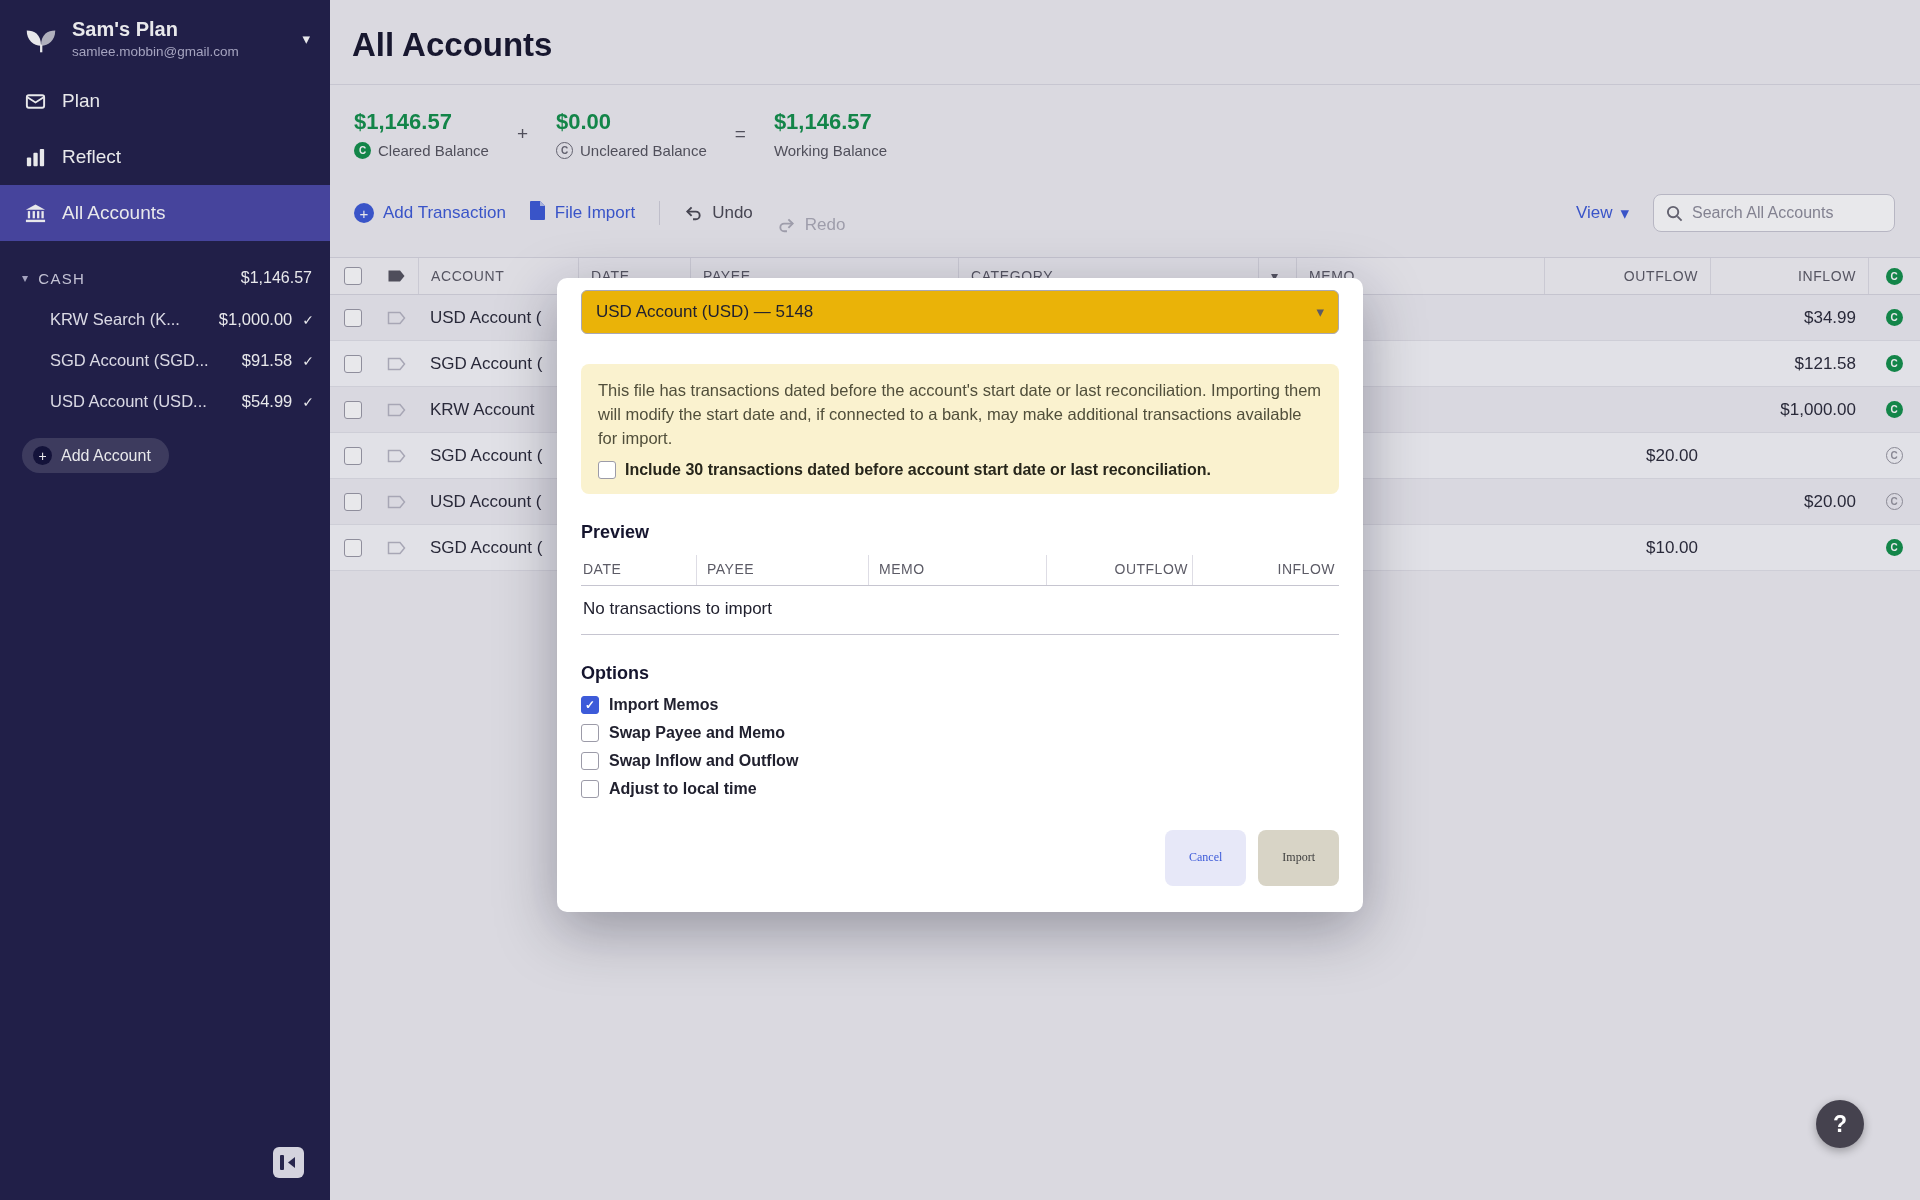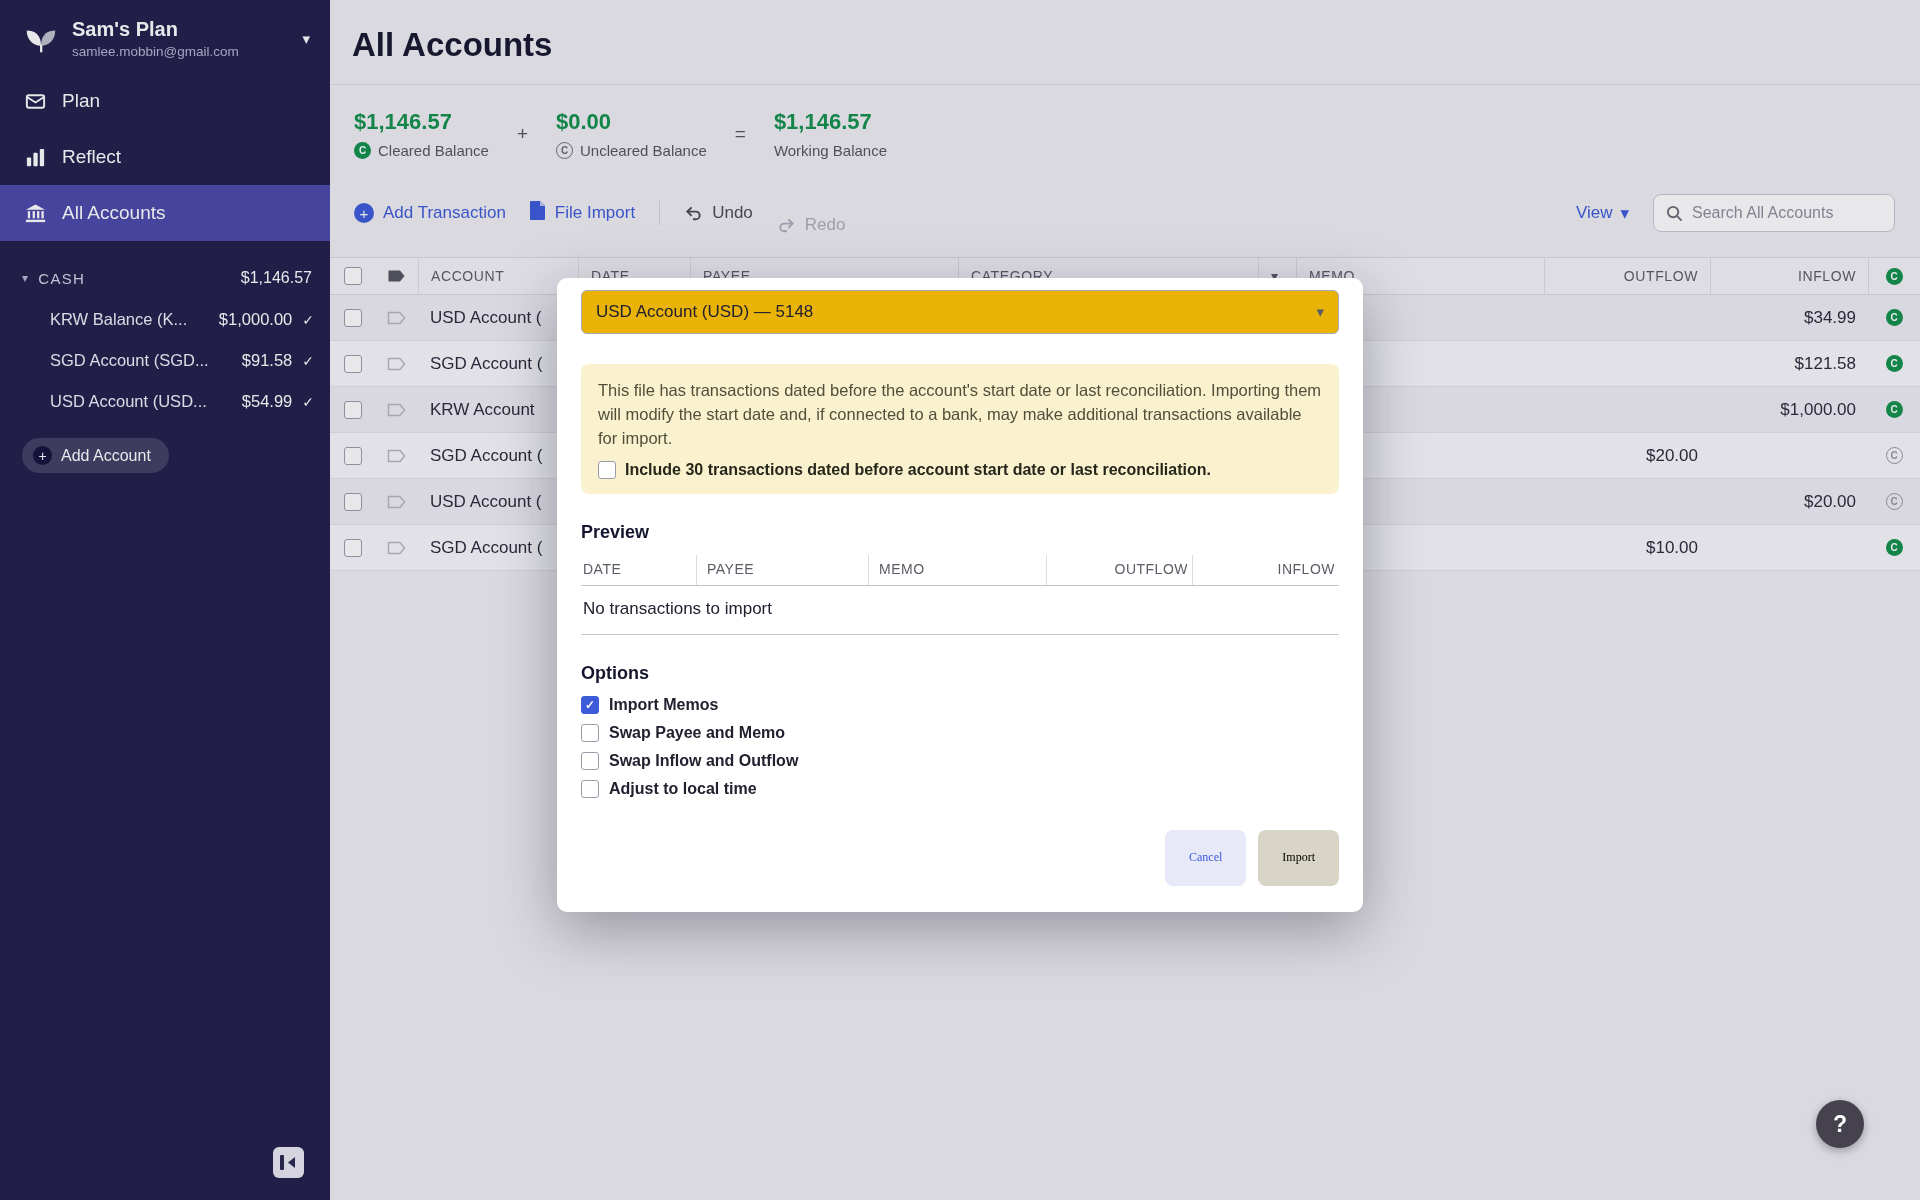--- a/index.html
+++ b/index.html
@@ -119,21 +119,21 @@
   .pv-head > div + div { border-left:1px solid #DEDDE5; padding-left:10px; }
   .pv-head .right { justify-content:flex-end; padding-right:4px; }
   .pv-empty { font-size:17px; color:#21212F; padding:13px 0 15px 2px; border-bottom:1px solid #C6C5D0; }
   .options { margin:12px 24px 0; display:flex; flex-direction:column; gap:10px; }
   .opt { display:flex; align-items:center; gap:10px; cursor:pointer; }
   .opt-label { font-size:16px; font-weight:700; color:#21212F; }
   .modal-actions { display:flex; justify-content:flex-end; gap:12px; margin:32px 24px 0; }
   .btn { height:56px; border:none; border-radius:8px; font-size:12px; padding:0 24px;
     font-family:Liberation Serif, serif; cursor:pointer; }
   .btn-cancel { background:#E7E8F8; color:#3D5BD9; }
-  .btn-import { background:#D8D4C6; color:#000000; cursor:default; }
+  .btn-import { background:#D8D4C6; color:#404040; cursor:default; }
 
   .help-btn { position:fixed; right:56px; bottom:52px; width:48px; height:48px; border-radius:50%;
     background:#45424E; color:#fff; font-size:23px; font-weight:700; border:none;
     box-shadow:0 3px 10px rgba(0,0,0,.3); z-index:60; cursor:pointer; }
 </style>
 </head>
 <body>
 
 <div class="app">
 
@@ -189,21 +189,21 @@
     </nav>
 
     <div class="cash-row">
       <span class="cash-chev">▾</span>
       <span>CASH</span>
       <span class="cash-total">$1,146.57</span>
     </div>
 
     <div>
       <div class="account-row">
-        <span class="acct-name">KRW Balance (K...</span>
+        <span class="acct-name">KRW Search (K...</span>
         <span class="acct-balance">$1,000.00</span>
         <span class="acct-check">✓</span>
       </div>
       <div class="account-row">
         <span class="acct-name">SGD Account (SGD...</span>
         <span class="acct-balance">$91.58</span>
         <span class="acct-check">✓</span>
       </div>
       <div class="account-row">
         <span class="acct-name">USD Account (USD...</span>

